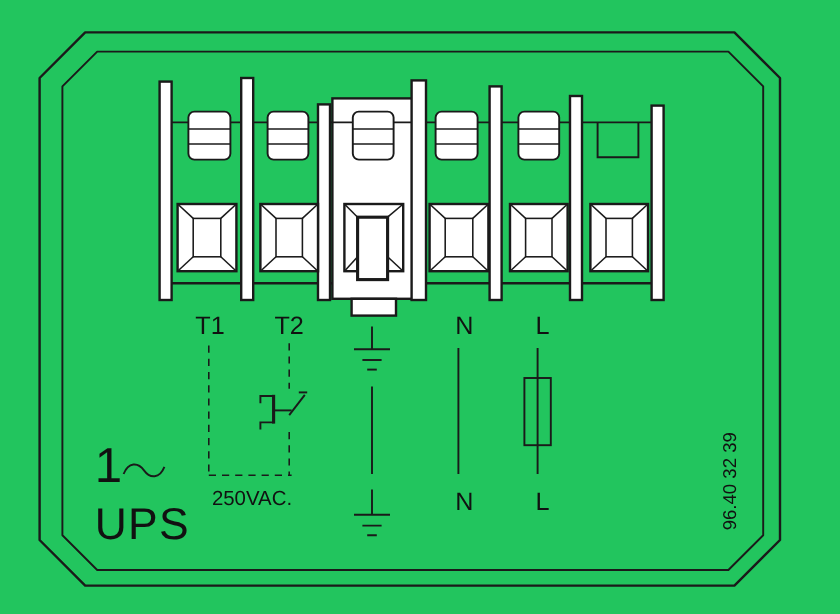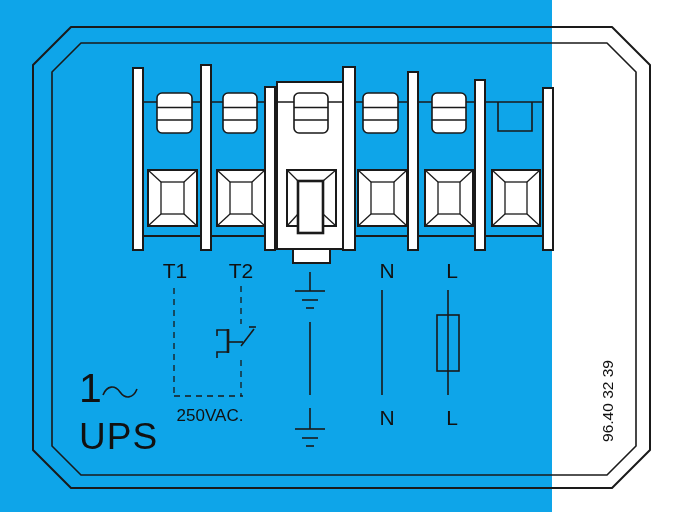--- a/index.html
+++ b/index.html
@@ -6,23 +6,23 @@
     margin: 0;
     padding: 0;
     background: #ffffff;
     width: 700px;
     height: 512px;
     overflow: hidden;
     font-family: "Liberation Sans", sans-serif;
   }
   #stage {
     position: relative;
-    width: 552px;
+    width: 700px;
     height: 512px;
-    background: #0ea5e9;
+    background: #22c55e;
   }
   svg { display: block; }
   .ln   { stroke: #1a1a1a; fill: none; }
   .w1   { stroke-width: 1.3px; }
   .w15  { stroke-width: 1.6px; }
   .w2   { stroke-width: 2px; }
   .w25  { stroke-width: 2.6px; }
   .fw   { fill: #ffffff; }
   .dash { stroke-dasharray: 6 5; }
   text {

